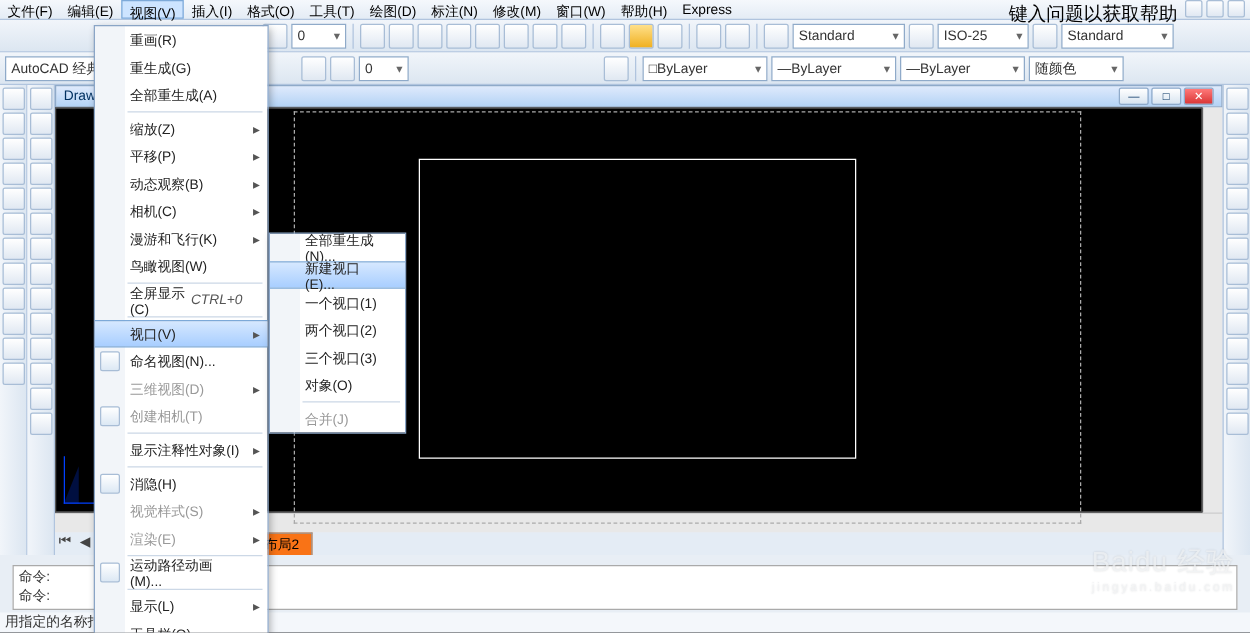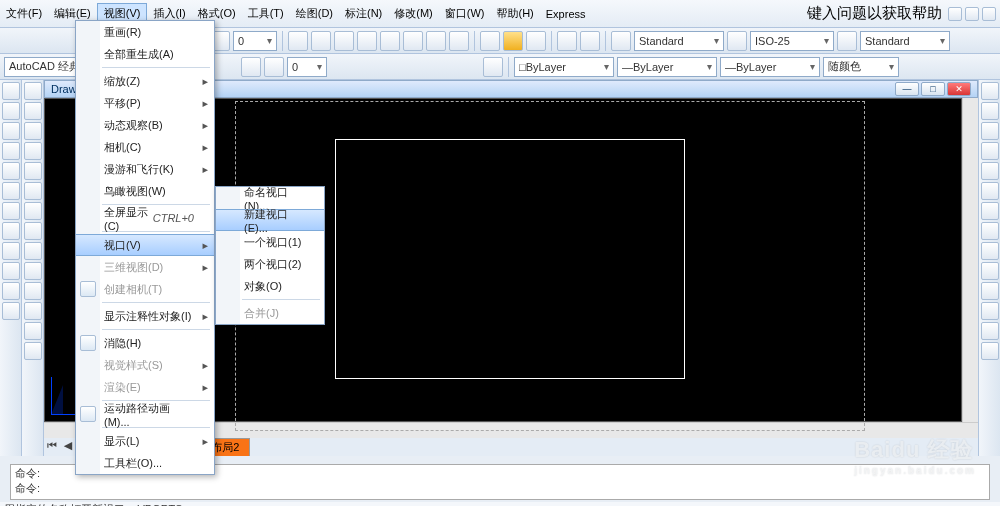--- a/index.html
+++ b/index.html
@@ -1,19 +1,19 @@
 <!DOCTYPE html>
 <html><head>
 <meta charset="utf-8">
 <style>
 * { margin: 0; padding: 0; box-sizing: border-box; font-family: "Microsoft YaHei", SimSun, sans-serif; }
 body { width: 1000px; height: 506px; background: #e8eef5; overflow: hidden; position: relative; font-size: 11px; }
 
 
-.menubar { height: 28px; background: linear-gradient(#f5f8fc,#e4ecf5); display: flex; align-items: center; border-bottom: 1px solid #b0c4de; }
+.menubar { height: 16px; background: linear-gradient(#f5f8fc,#e4ecf5); display: flex; border-bottom: 1px solid #b0c4de; }
 .menubar span { padding: 2px 6px; color: #000; cursor: default; }
 .menubar .active { background: #cde4ff; border: 1px solid #7da9d8; }
 .search-hint { margin-left: auto; color: #888; padding-right: 6px; font-size: 15px; }
 .mb-icons { display: flex; gap: 3px; padding-right: 4px; }
 .mb-icons div { width: 14px; height: 14px; }
 
 
 .toolbar { height: 26px; background: linear-gradient(#f1f5fa,#dce6f1); display: flex; align-items: center; gap: 3px; padding: 0 4px; border-bottom: 1px solid #b0c4de; }
 .tbtn { width: 20px; height: 20px; background: linear-gradient(#fff,#e0e8f2); border: 1px solid #a8bdd6; border-radius: 2px; }
 .tdivider { width: 1px; height: 20px; background: #b0c4de; margin: 0 2px; }
@@ -58,21 +58,21 @@
 
 .cmdarea { background: #fff; border: 1px solid #aaa; margin: 8px 10px 2px 10px; height: 36px; font-size: 11px; padding: 1px 4px; color: #333; overflow: hidden; }
 .statusbar { height: 16px; background: #f4f7fb; font-size: 11px; padding: 0 4px; color: #333; }
 
 
 .arrow { position: absolute; left: 70px; top: 430px; width: 110px; height: 42px; pointer-events: none; }
 .arrow svg line { stroke: #e53030; stroke-width: 2.5; }
 .arrow svg polygon { fill: #e53030; }
 
 
-.wm { position: absolute; right: 24px; bottom: 30px; color: #eceef0; opacity: 0.7; font-size: 22px; font-weight: bold; letter-spacing: 1px; text-shadow: 0 0 2px rgba(0,0,0,0.2); pointer-events: none; }
+.wm { position: absolute; right: 12px; bottom: 30px; color: #eceef0; opacity: 0.7; font-size: 22px; font-weight: normal; letter-spacing: 1px; text-shadow: 0 0 2px rgba(0,0,0,0.2); pointer-events: none; }
 .wm small { display: block; font-size: 10px; letter-spacing: 2px; color: #eceef0; }
 .scrollbar-v { width: 16px; background: #e8e8e8; border-left: 1px solid #ccc; }
 .scrollbar-h { height: 16px; background: #e8e8e8; border-top: 1px solid #ccc; }
 </style>
 </head>
 <body>
 
 <div class="menubar">
   <span>文件(F)</span>
   <span>编辑(E)</span>
@@ -114,21 +114,21 @@
   <div class="tbtn"></div>
   <div class="tdivider"></div>
   <div class="tbtn"></div>
   <div class="tbtn"></div>
   <div class="tdivider"></div>
   <div class="tbtn"></div>
   <div class="combo" style="width:90px">
       <span>Standard</span>
     </div>
   <div class="tbtn"></div>
-  <div class="combo" style="width:84px">
+  <div class="combo" style="width:73px">
       <span>ISO-25</span>
     </div>
   <div class="tbtn"></div>
   <div class="combo" style="width:90px">
       <span>Standard</span>
     </div>
 </div>
 
 <div class="toolbar">
   <div class="combo" style="width:100px">
@@ -240,20 +240,23 @@
   <div>命令:</div>
   <div>命令:</div>
 </div>
 <div class="statusbar">用指定的名称打开新视口:  +VPORTS</div>
 
 <div class="menu" style="left:75px; top:20px; width:140px;" id="menu1">
     <div class="menu-item">
       <span>重画(R)</span>
     </div>
     <div class="menu-item">
+      <span>重生成(G)</span>
+    </div>
+    <div class="menu-item">
       <span>全部重生成(A)</span>
     </div>
     <div class="menu-sep"></div>
     <div class="menu-item sub">
       <span>缩放(Z)</span>
     </div>
     <div class="menu-item sub">
       <span>平移(P)</span>
     </div>
     <div class="menu-item sub">
@@ -269,20 +272,24 @@
       <span>鸟瞰视图(W)</span>
     </div>
     <div class="menu-sep"></div>
     <div class="menu-item">
       <span>全屏显示(C)</span>
       <span class="shortcut">CTRL+0</span>
     </div>
     <div class="menu-sep"></div>
     <div class="menu-item sub highlight">
       <span>视口(V)</span>
+    </div>
+    <div class="menu-item">
+      <div class="menu-icon"></div>
+      <span>命名视图(N)...</span>
     </div>
     <div class="menu-item sub disabled">
       <span>三维视图(D)</span>
     </div>
     <div class="menu-item disabled">
       <div class="menu-icon"></div>
       <span>创建相机(T)</span>
     </div>
     <div class="menu-sep"></div>
     <div class="menu-item sub">
@@ -308,30 +315,33 @@
     <div class="menu-item sub">
       <span>显示(L)</span>
     </div>
     <div class="menu-item">
       <span>工具栏(O)...</span>
     </div>
   </div>
 
 <div class="menu" style="left:215px; top:186px; width:110px;" id="menu2">
     <div class="menu-item">
-      <span>命名视口(N)...</span>
+      <span>全部重生成(N)...</span>
     </div>
     <div class="menu-item highlight">
       <span>新建视口(E)...</span>
     </div>
     <div class="menu-item">
       <span>一个视口(1)</span>
     </div>
     <div class="menu-item">
       <span>两个视口(2)</span>
+    </div>
+    <div class="menu-item">
+      <span>三个视口(3)</span>
     </div>
     <div class="menu-item">
       <span>对象(O)</span>
     </div>
     <div class="menu-sep"></div>
     <div class="menu-item disabled">
       <span>合并(J)</span>
     </div>
   </div>
 

